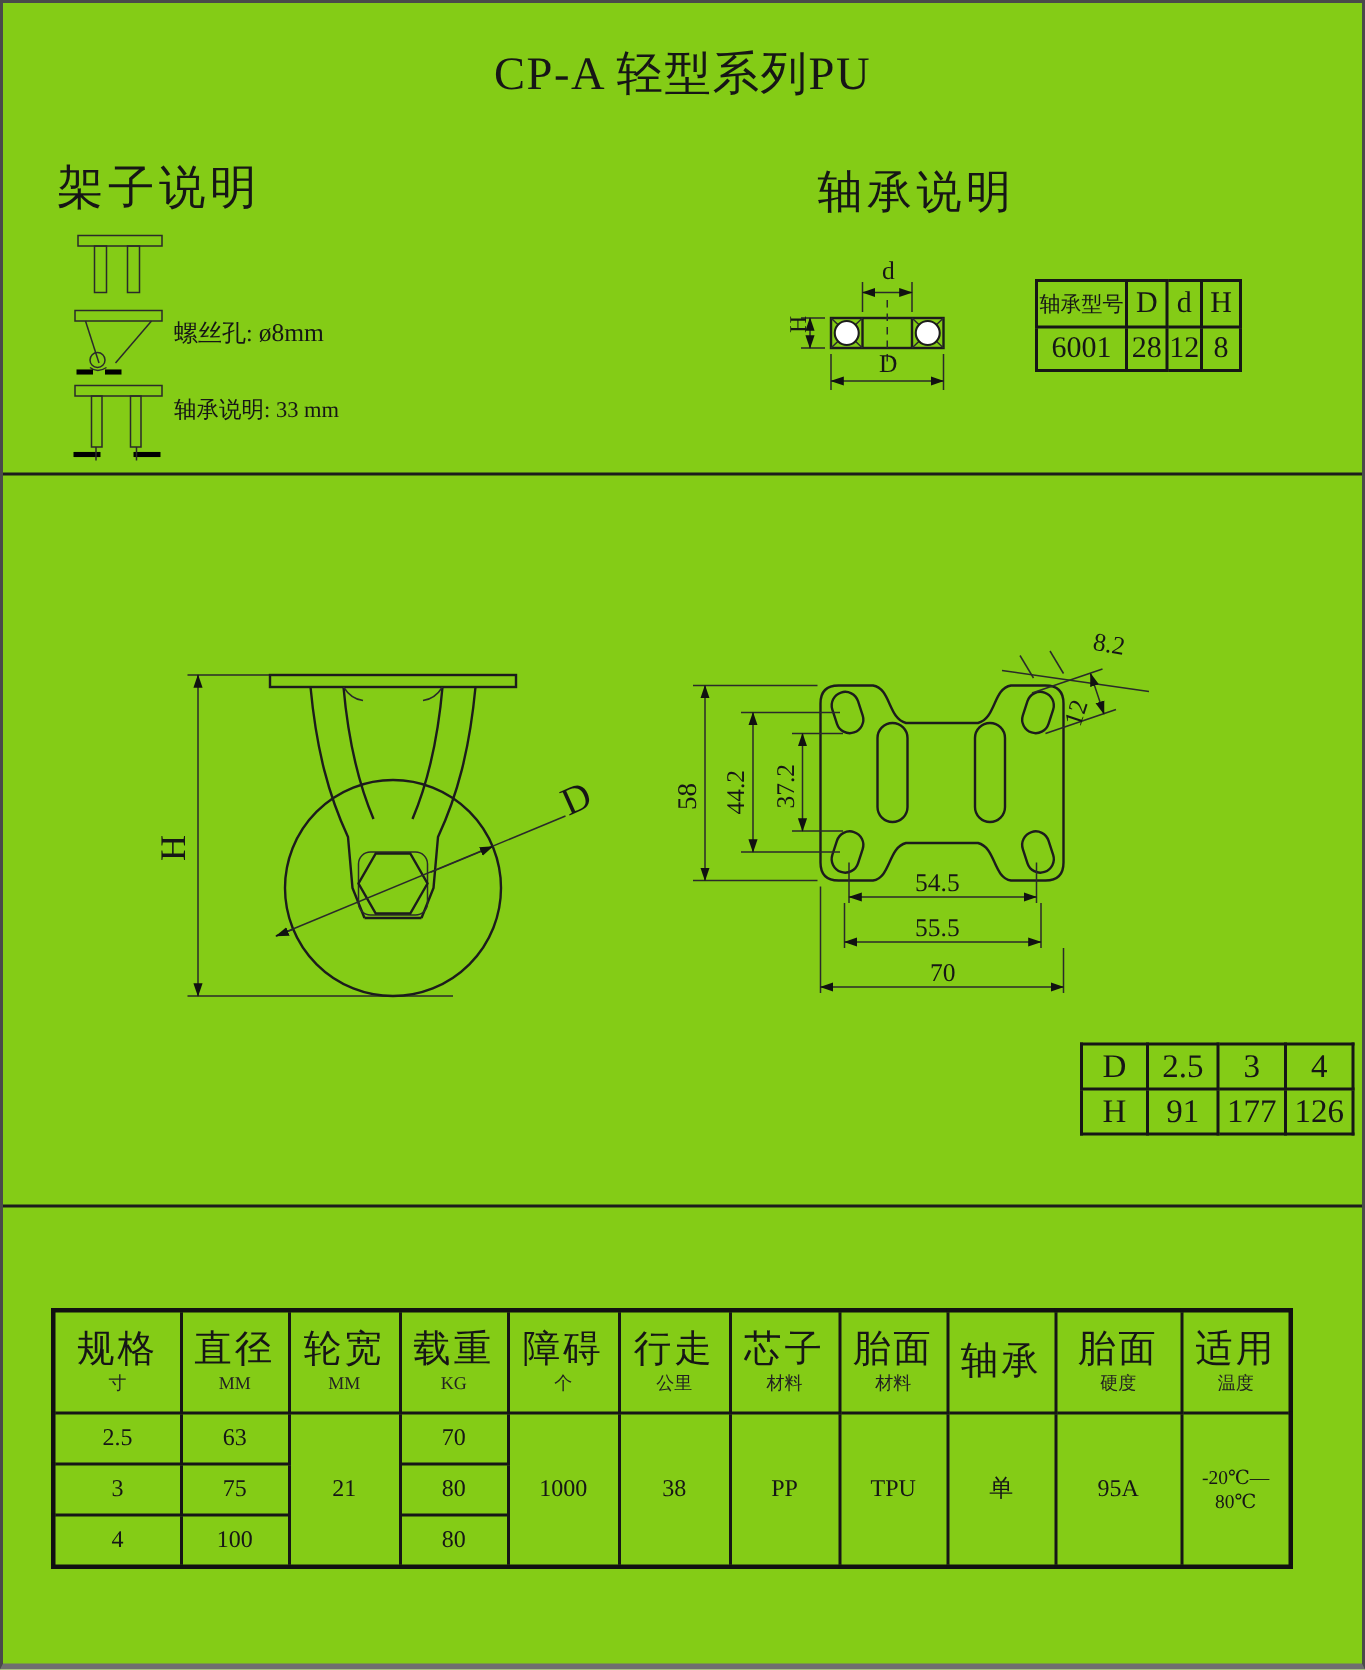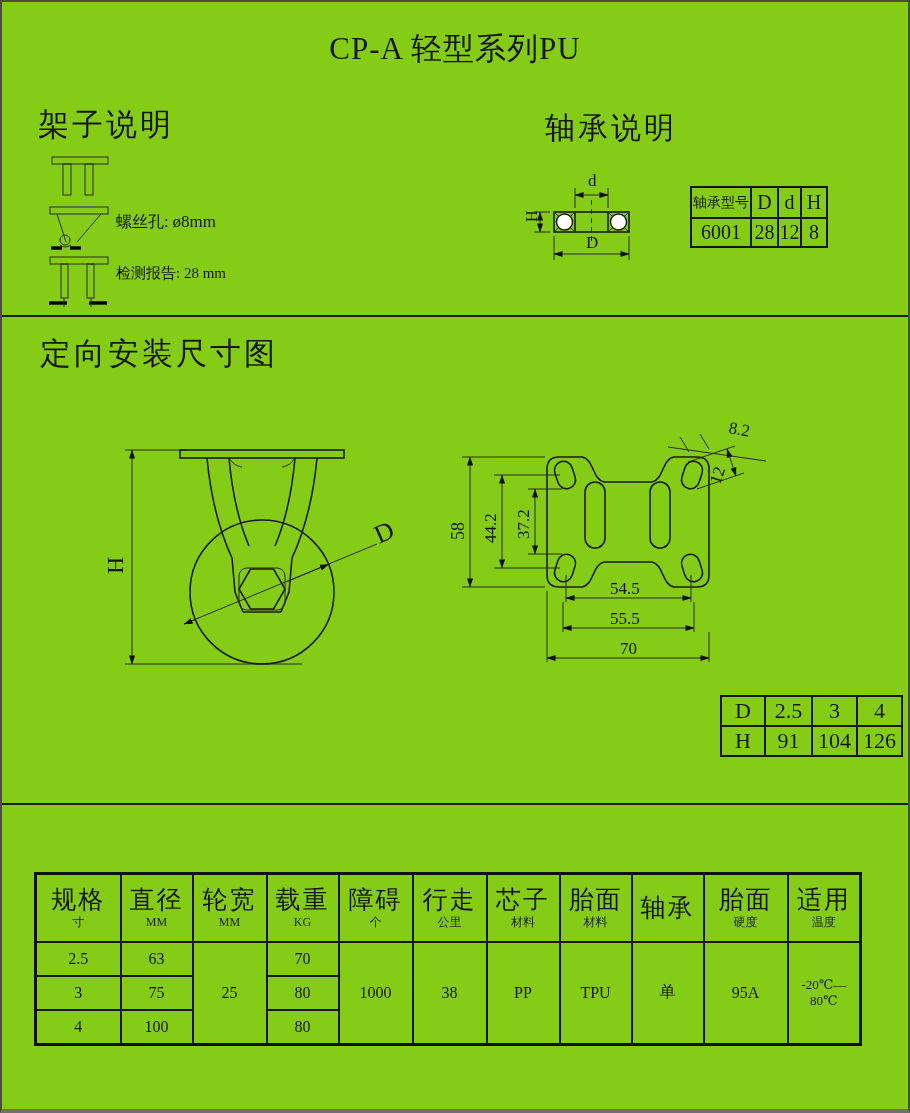--- a/index.html
+++ b/index.html
@@ -76,22 +76,22 @@
   <svg class="abs" style="left:45px;top:253px;" width="66" height="55" viewBox="0 0 66 55">
     <rect class="thin" x="3" y="2" width="58" height="7"></rect>
     <rect class="thin" x="14" y="9" width="7" height="34"></rect>
     <rect class="thin" x="40" y="9" width="7" height="34"></rect>
     <line class="thick" x1="2" y1="48" x2="20" y2="48"></line>
     <line class="thick" x1="42" y1="48" x2="60" y2="48"></line>
     <line class="thin" x1="17" y1="43" x2="17" y2="52"></line>
     <line class="thin" x1="44" y1="43" x2="44" y2="52"></line>
   </svg>
   <div class="abs spec-line spec-sm" style="left:114px;top:262px;">
-    <span>检测报告:</span>
-    <span>28 mm</span>
+    <span>轴承说明:</span>
+    <span>33 mm</span>
   </div>
 
   <div class="abs sec-h" style="left:543px;top:106px;font-size:30px;">轴承说明</div>
 
   <svg class="abs" style="left:522px;top:168px;" width="160" height="96" viewBox="0 0 160 96">
 
     <rect class="ln" x="30" y="42" width="75" height="20"></rect>
     <line class="ln" x1="51" y1="42" x2="51" y2="62"></line>
     <line class="ln" x1="84" y1="42" x2="84" y2="62"></line>
 
@@ -132,21 +132,20 @@
       <td>6001</td>
       <td>28</td>
       <td>12</td>
       <td>8</td>
     </tr>
   </tbody>
     </table>
 
   <div class="hr" style="top:313px;"></div>
 
-  <div class="abs sec-h" style="left:38px;top:331px;">定向安装尺寸图</div>
 
   <svg class="abs" style="left:85px;top:420px;" width="320" height="285" viewBox="0 0 320 285">
 
     <line class="thin" x1="38" y1="28" x2="100" y2="28"></line>
     <line class="thin" x1="38" y1="242" x2="215" y2="242"></line>
     <line class="thin" x1="45" y1="28" x2="45" y2="242" marker-start="url(#arr)" marker-end="url(#arr)"></line>
     <text x="0" y="0" font-size="24" transform="translate(36 152) rotate(-90)">H</text>
 
     <rect class="ln" x="93" y="28" width="164" height="8"></rect>
 
@@ -226,21 +225,21 @@
     <tbody>
         <tr style="height:30px;">
       <td style="width:42px;">D</td>
       <td style="width:45px;">2.5</td>
       <td style="width:43px;">3</td>
       <td style="width:43px;">4</td>
     </tr>
     <tr style="height:30px;">
       <td>H</td>
       <td>91</td>
-      <td>104</td>
+      <td>177</td>
       <td>126</td>
     </tr>
   </tbody>
     </table>
 
   <div class="hr" style="top:801px;"></div>
 
 
   <table class="abs big-tbl" style="left:32px;top:870px;">
     <colgroup>
@@ -299,21 +298,21 @@
             <div class="bt-unit">硬度</div>
           </th>
       <th>
             <div class="bt-title">适用</div>
             <div class="bt-unit">温度</div>
           </th>
     </tr>
     <tr>
       <td>2.5</td>
       <td>63</td>
-      <td rowspan="3">25</td>
+      <td rowspan="3">21</td>
       <td>70</td>
       <td rowspan="3">1000</td>
       <td rowspan="3">38</td>
       <td rowspan="3">PP</td>
       <td rowspan="3">TPU</td>
       <td rowspan="3">单</td>
       <td rowspan="3">95A</td>
       <td rowspan="3" class="temp-cell">-20℃—80℃</td>
     </tr>
     <tr>

